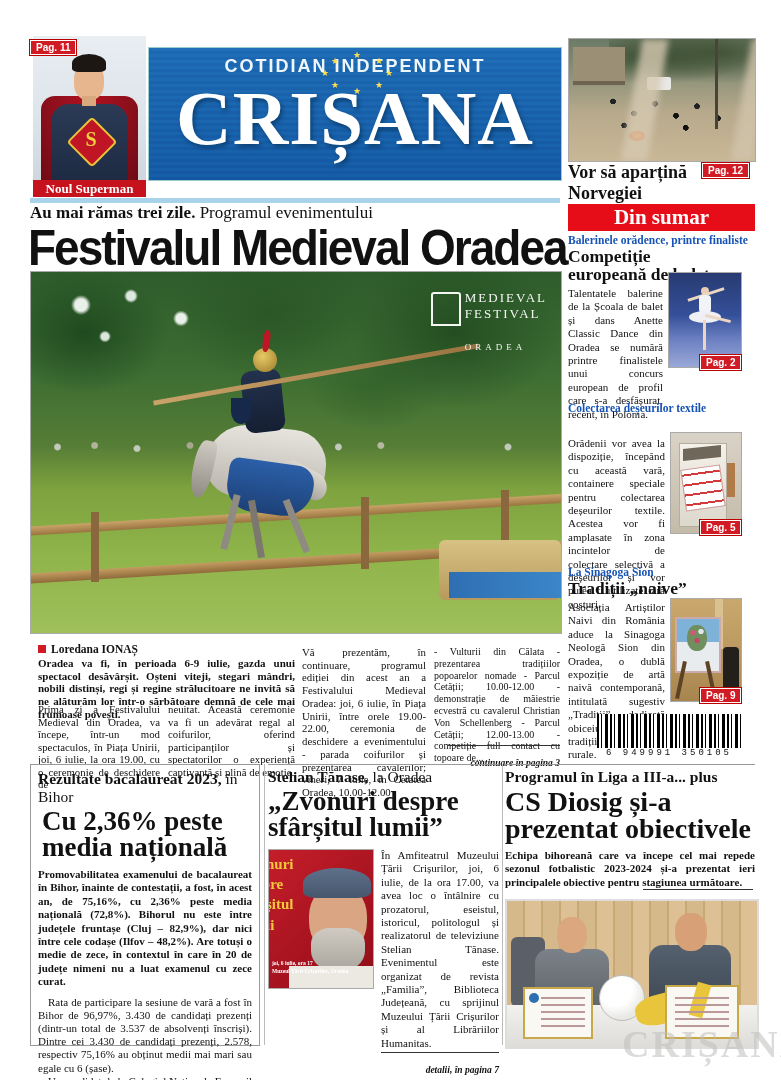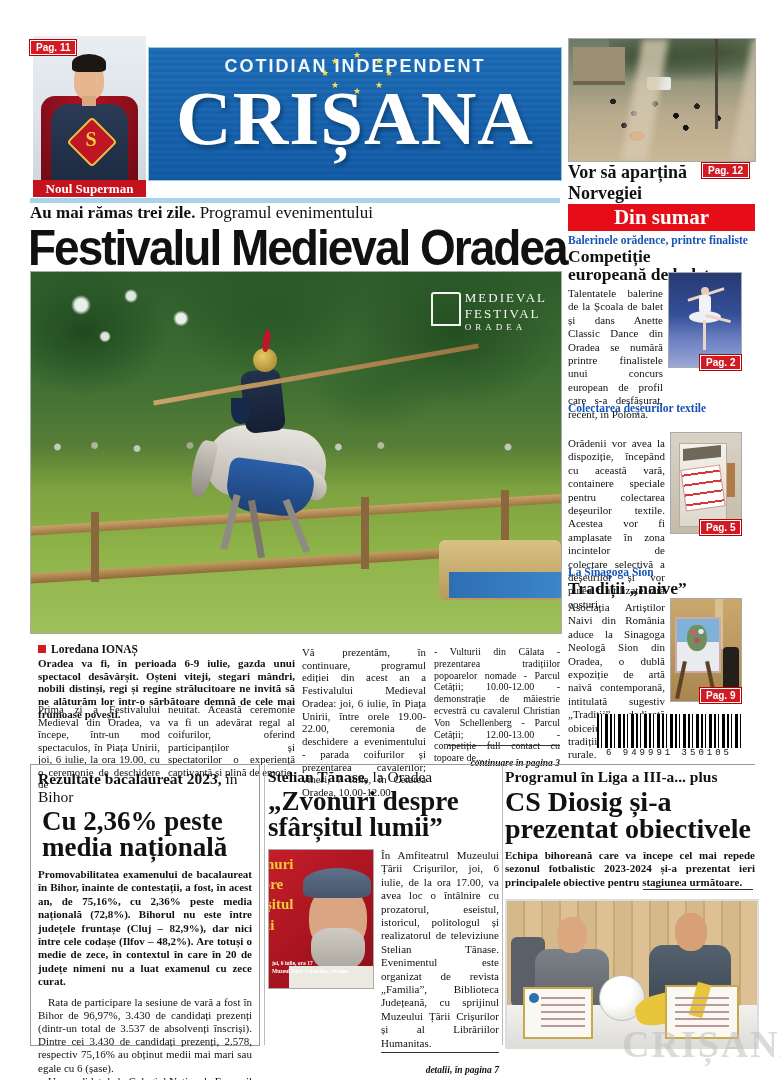--- a/index.html
+++ b/index.html
@@ -88,21 +88,21 @@
     <div class="abs" style="left:162px;top:168px;width:20px;height:58px;background:linear-gradient(180deg,#cfcac2,#8f8b83);border-radius:40% 20% 50% 50%;transform:rotate(12deg);"></div>
     <div class="abs" style="left:212px;top:98px;width:40px;height:62px;background:linear-gradient(180deg,#23324d,#151f33);border-radius:10px;transform:rotate(-6deg);"></div>
     <div class="abs" style="left:222px;top:76px;width:24px;height:24px;background:radial-gradient(circle at 40% 35%,#e8c964,#9a7b2c);border-radius:50%;"></div>
     <div class="abs" style="left:232px;top:58px;width:7px;height:22px;background:#c01525;border-radius:40%;transform:rotate(8deg);"></div>
     <div class="abs" style="left:120px;top:100px;width:330px;height:5px;background:linear-gradient(90deg,#caa36a,#9a7440);transform:rotate(-10deg);"></div>
     <div class="abs" style="left:200px;top:126px;width:20px;height:26px;background:#17294a;border-radius:0 0 50% 50%;"></div>
     <div class="abs" style="right:14px;top:18px;color:#fff;text-align:left;font-family:'Liberation Serif',serif;opacity:.95;">
       <div style="position:absolute;left:-34px;top:2px;width:26px;height:30px;border:2px solid #fff;border-radius:3px 3px 0 0;"></div>
       <div style="font-size:13px;letter-spacing:2px;">MEDIEVAL</div>
       <div style="font-size:13px;letter-spacing:2px;">FESTIVAL</div>
-      <div style="font-size:9px;letter-spacing:4px;">ORADEA</div>
+      <div style="font-size:9px;letter-spacing:4px;margin-top:20px;">ORADEA</div>
     </div>
   </div>
 
   <div class="abs" style="left:38px;top:643px;font-size:11.5px;font-weight:bold;">
     <span style="display:inline-block;width:8px;height:8px;background:#d01b24;margin-right:5px;"></span><span>Loredana IONAȘ</span>
   </div>
   <div class="abs jt" style="left:38px;top:657px;width:257px;font-weight:bold;font-size:11px;line-height:1.15;">Oradea va fi, în perioada 6-9 iulie, gazda unui spectacol desăvârșit. Oșteni viteji, stegari mândri, nobili distinși, regi și regine strălucitoare ne invită să ne alăturăm lor într-o sărbătoare demnă de cele mai frumoase povești.</div>
   <div class="abs jt" style="left:38px;top:703px;width:122px;font-size:10.8px;line-height:1.16;">Prima zi a Festivalului Medieval din Oradea, va începe, într-un mod spectaculos, în Piața Unirii, joi, 6 iulie, la ora 19.00, cu o ceremonie de deschidere de</div>
   <div class="abs jt" style="left:168px;top:703px;width:127px;font-size:10.8px;line-height:1.16;">neuitat. Această ceremonie va fi un adevărat regal al coifurilor, oferind participanților și spectatorilor o experiență captivantă și plină de emoție.</div>
   <div class="abs jt" style="left:302px;top:646px;width:124px;font-size:10.8px;line-height:1.18;">Vă prezentăm, în continuare, programul ediției din acest an a Festivalului Medieval Oradea: joi, 6 iulie, în Piața Unirii, între orele 19.00-22.00, ceremonia de deschidere a evenimentului - parada coifurilor și prezentarea cavalerilor; vineri, 7 iulie, în Cetatea Oradea, 10.00-12.00</div>

